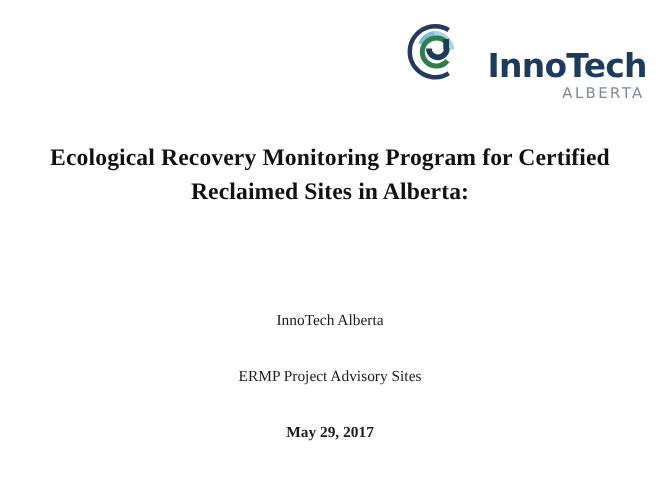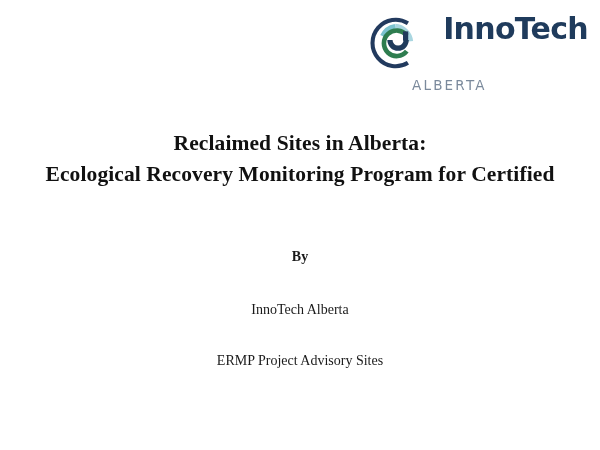--- a/index.html
+++ b/index.html
@@ -28,21 +28,21 @@
   
   .logo-block {
     position: absolute;
     top: 14px;
     right: 12px;
     width: 176px;
     height: 86px;
   }
   .logo-row {
     display: flex;
-    align-items: flex-start;
+    align-items: flex-end;
     justify-content: flex-end;
     height: 62px;
     gap: 25px;
   }
   .logo-mark {
     width: 58px;
     height: 58px;
     flex: 0 0 58px;
     display: block;
   }
@@ -50,20 +50,21 @@
     font-family: "DejaVu Sans", "Liberation Sans", sans-serif;
     font-size: 30px;
     font-weight: 700;
     letter-spacing: -0.7px;
     color: #1f3b5c;
     line-height: 1;
     margin-left: -5px;
     white-space: nowrap;
   }
   .logo-sub {
+    text-align: right;
     font-family: "DejaVu Sans", "Liberation Sans", sans-serif;
     font-size: 13.5px;
     font-weight: 400;
     letter-spacing: 2.2px;
     color: #7b8a9c;
     line-height: 1;
     margin-top: 3px;
     padding-right: 2px;
     white-space: nowrap;
   }
@@ -136,26 +137,26 @@
 
         <path d="M 43 45 A 14 14 0 0 0 71 45" fill="none" stroke="#1f3b5c" stroke-width="9" stroke-linecap="butt"></path>
         <path d="M 70 46 L 70 30" fill="none" stroke="#1f3b5c" stroke-width="9" stroke-linecap="butt"></path>
       </svg>
       <div class="logo-wordmark">InnoTech</div>
     </div>
     <div class="logo-sub">ALBERTA</div>
   </div>
 
   <div class="title-block">
+    <div class="title-line">Ecological Recovery Monitoring Program for Certified</div>
     <div class="title-line">Reclaimed Sites in Alberta:</div>
-    <div class="title-line">Ecological Recovery Monitoring Program for Certified</div>
   </div>
 
   <div class="byline-block">
-    <div class="byline-by">By</div>
     <div class="byline-spacer-a"></div>
     <div class="byline-org">InnoTech Alberta</div>
     <div class="byline-spacer-b"></div>
     <div class="byline-group">ERMP Project Advisory Sites</div>
     <div class="byline-spacer-c"></div>
+    <div class="byline-date">May 29, 2017</div>
   </div>
 
 </div>
 
 </body></html>

